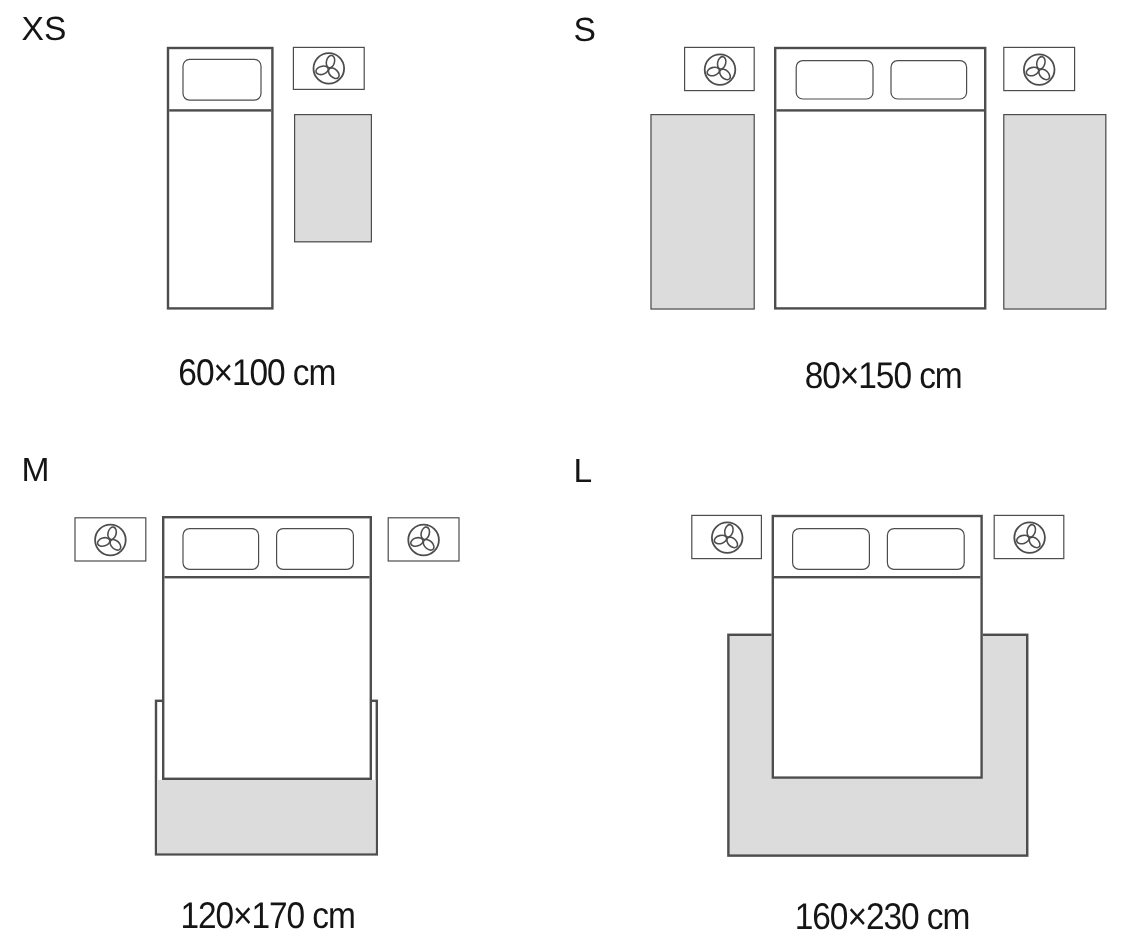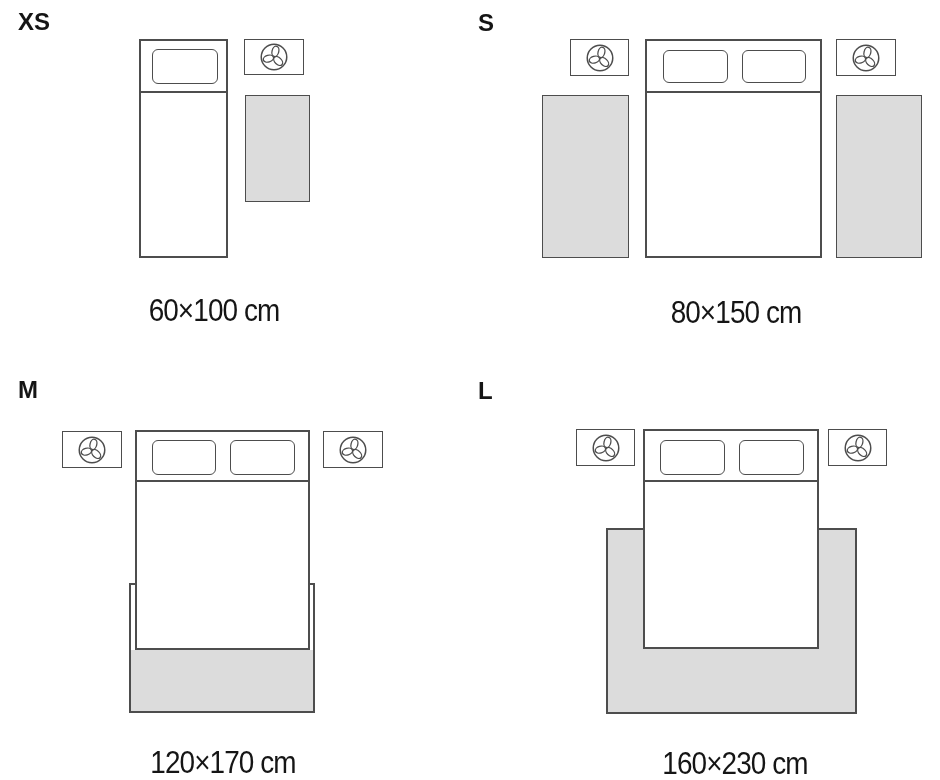--- a/index.html
+++ b/index.html
@@ -13,22 +13,22 @@
   body{font-family:"Liberation Sans", sans-serif;}
   .canvas{
     position:relative;
     width:940px;
     height:780px;
     background:var(--bg);
     overflow:hidden;
   }
   .size-label{
     position:absolute;
-    font-size:24px;
-    font-weight:700;
+    font-size:28px;
+    font-weight:400;
     color:var(--text);
     line-height:1;
     letter-spacing:0px;
   }
   .dim-label{
     position:absolute;
     width:300px;
     text-align:center;
     font-size:31px;
     letter-spacing:-1px;

